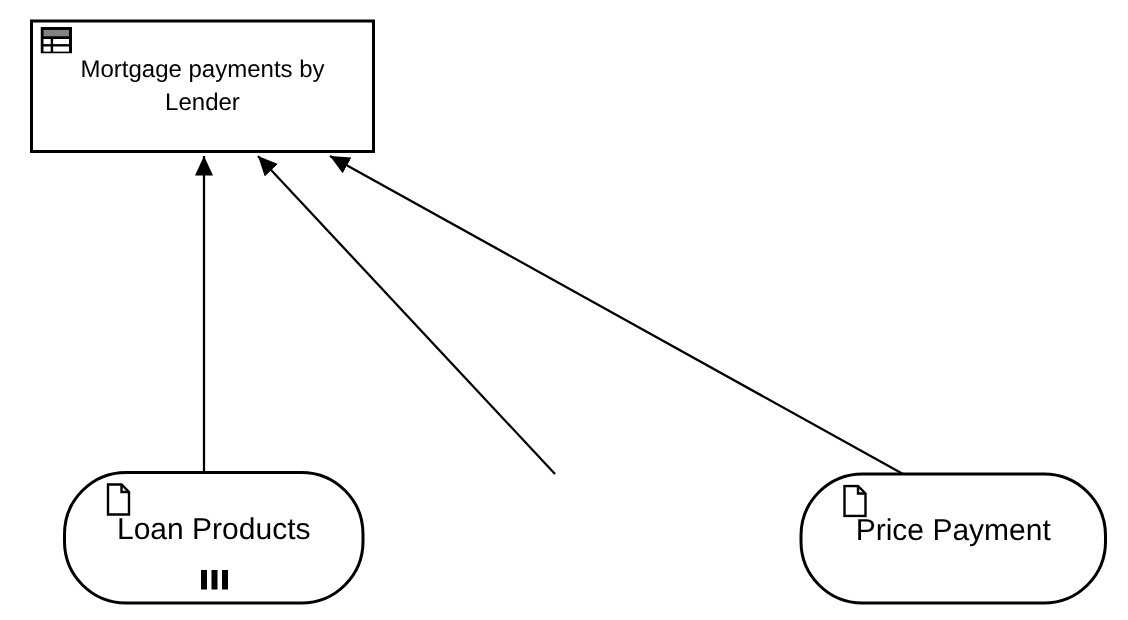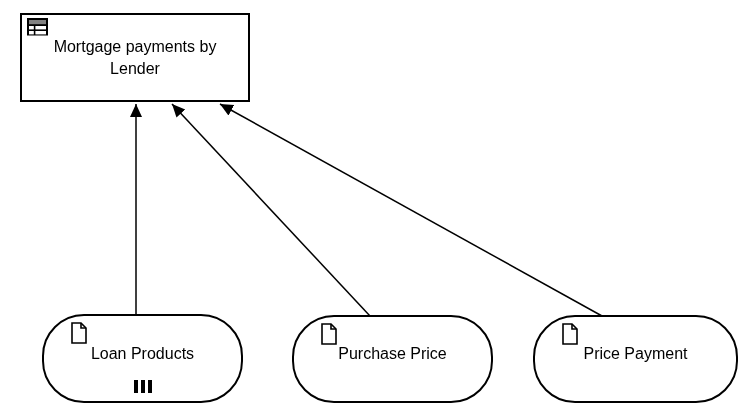--- a/index.html
+++ b/index.html
@@ -49,21 +49,21 @@
     border-radius: 42px;
     width: 201px; height: 89px;
   }
   #node-loan-products  { left: 42px;  top: 314px; }
   #node-purchase-price { left: 292px; top: 315px; height: 88px; }
   #node-down-payment   { left: 533px; top: 315px; width: 205px; height: 88px; }
   .input-node .node-label {
     width: 100%; height: 100%;
     display: flex; align-items: center; justify-content: center;
     text-align: center;
-    font-size: 16px;
+    font-size: 20px;
     transform: translateY(-5px);
   }
   .doc-icon {
     position: absolute;
     left: 26px; top: 6px;
   }
   .multi-marker {
     position: absolute;
     bottom: 8px; left: 50%;
     transform: translateX(-50%);
@@ -109,27 +109,20 @@
       <path d="M11 1 V6 H16" fill="none" stroke="#000000" stroke-width="1.6"></path>
     </svg>
     <div class="node-label">Loan Products</div>
     <div class="multi-marker">
       <div class="bar"></div>
       <div class="bar"></div>
       <div class="bar"></div>
     </div>
   </div>
 
-  <div class="node input-node" id="node-purchase-price">
-    <svg class="doc-icon" width="18" height="22" viewBox="0 0 18 22" xmlns="http://www.w3.org/2000/svg">
-      <path d="M2 1 H11 L16 6 V21 H2 Z" fill="#ffffff" stroke="#000000" stroke-width="1.6"></path>
-      <path d="M11 1 V6 H16" fill="none" stroke="#000000" stroke-width="1.6"></path>
-    </svg>
-    <div class="node-label">Purchase Price</div>
-  </div>
 
   <div class="node input-node" id="node-down-payment">
     <svg class="doc-icon" width="18" height="22" viewBox="0 0 18 22" xmlns="http://www.w3.org/2000/svg">
       <path d="M2 1 H11 L16 6 V21 H2 Z" fill="#ffffff" stroke="#000000" stroke-width="1.6"></path>
       <path d="M11 1 V6 H16" fill="none" stroke="#000000" stroke-width="1.6"></path>
     </svg>
     <div class="node-label">Price Payment</div>
   </div>
 
 </div>

